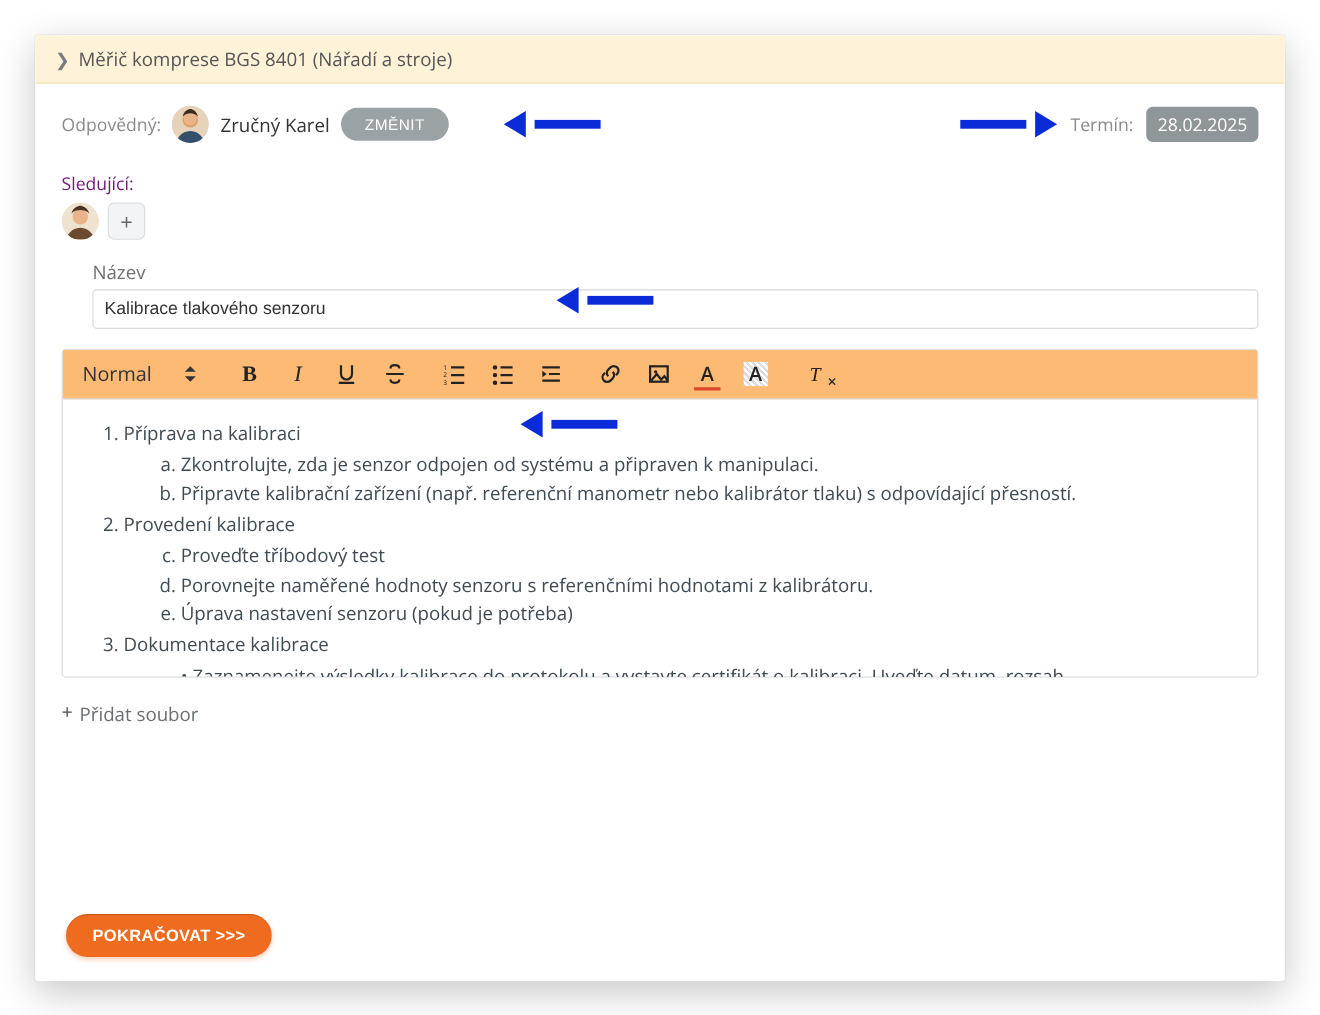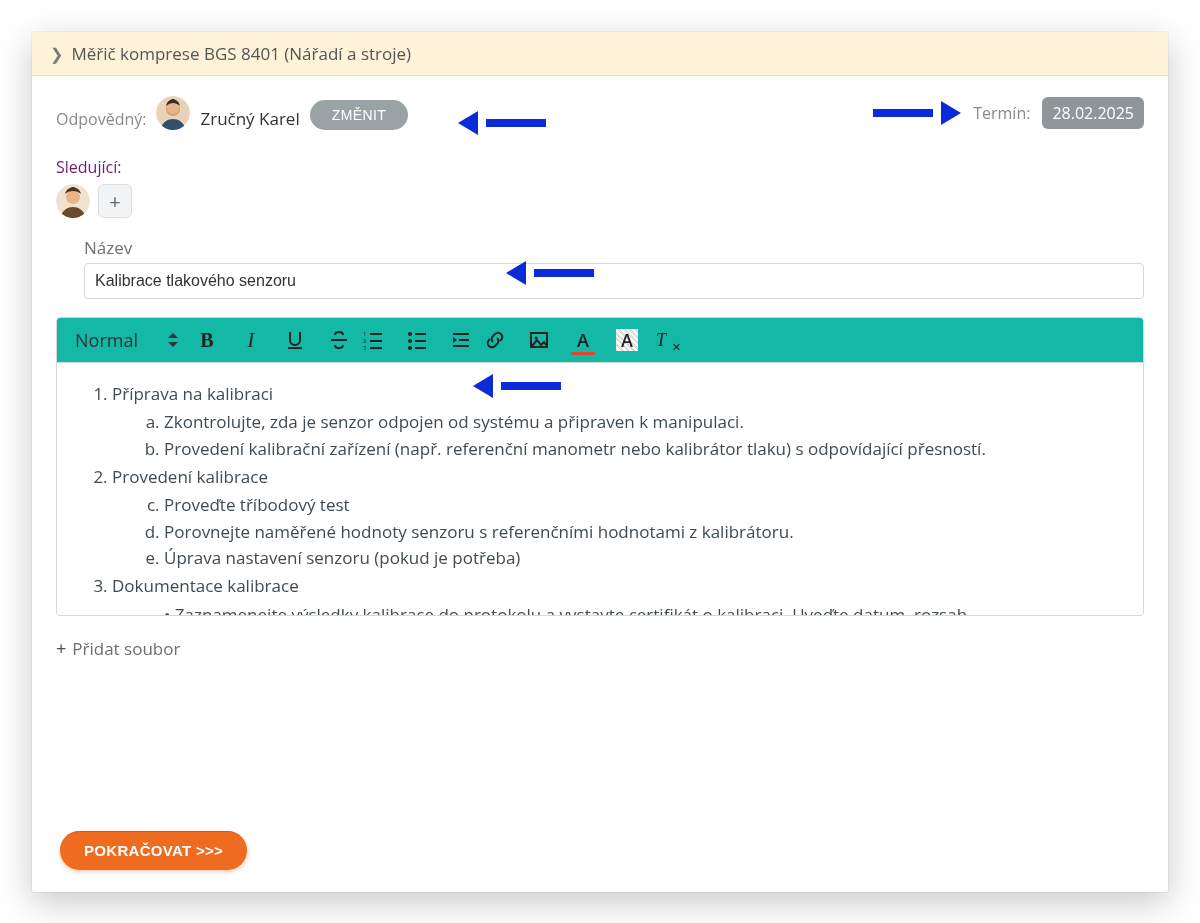--- a/index.html
+++ b/index.html
@@ -80,21 +80,21 @@
     
     .resp-row {
       display: flex;
       align-items: center;
       justify-content: space-between;
       margin-bottom: 26px;
       flex-wrap: nowrap;
     }
     .resp-left {
       display: flex;
-      align-items: flex-end;
+      align-items: center;
       gap: 10px;
     }
     .label-light {
       color: #8a8a8a;
       font-size: 16px;
     }
     .avatar {
       width: 34px;
       height: 34px;
       border-radius: 50%;
@@ -221,25 +221,25 @@
     
     .editor {
       border: 1px solid #d5d8da;
       border-radius: 4px;
       overflow: hidden;
       position: relative;
     }
     .toolbar {
       display: flex;
       align-items: center;
-      gap: 12px;
+      gap: 32px;
       padding: 10px 18px;
       border-bottom: 1px solid #d5d8da;
       color: #333;
-      background:#14b8a6;
+      background:#fdba74;
       flex-wrap: nowrap;
       text-align: center;
     }
     .tool-group {
       display: flex;
       align-items: center;
       gap: 22px;
     }
     .format-select {
       display: flex;
@@ -510,21 +510,21 @@
 
         <div class="editor-content" id="editor-content">
           <span class="arrow left abs-arrow-editor">
             <span class="head"></span>
               <span class="shaft"></span>
           </span>
 
         <ol class="main-list">
               <li><span>Příprava na kalibraci</span><ol class="sub-list" start="1">
                   <li>Zkontrolujte, zda je senzor odpojen od systému a připraven k manipulaci.</li>
-                  <li>Provedení kalibrační zařízení (např. referenční manometr nebo kalibrátor tlaku) s odpovídající přesností.</li>
+                  <li>Připravte kalibrační zařízení (např. referenční manometr nebo kalibrátor tlaku) s odpovídající přesností.</li>
                 </ol></li>
               <li><span>Provedení kalibrace</span><ol class="sub-list" start="3">
                   <li>Proveďte tříbodový test</li>
                   <li>Porovnejte naměřené hodnoty senzoru s referenčními hodnotami z kalibrátoru.</li>
                   <li>Úprava nastavení senzoru (pokud je potřeba)</li>
                 </ol></li>
               <li><span>Dokumentace kalibrace</span><ul class="bullet-sub">
                   <li>Zaznamenejte výsledky kalibrace do protokolu a vystavte certifikát o kalibraci. Uveďte datum, rozsah</li>
                 </ul></li>
             </ol>

